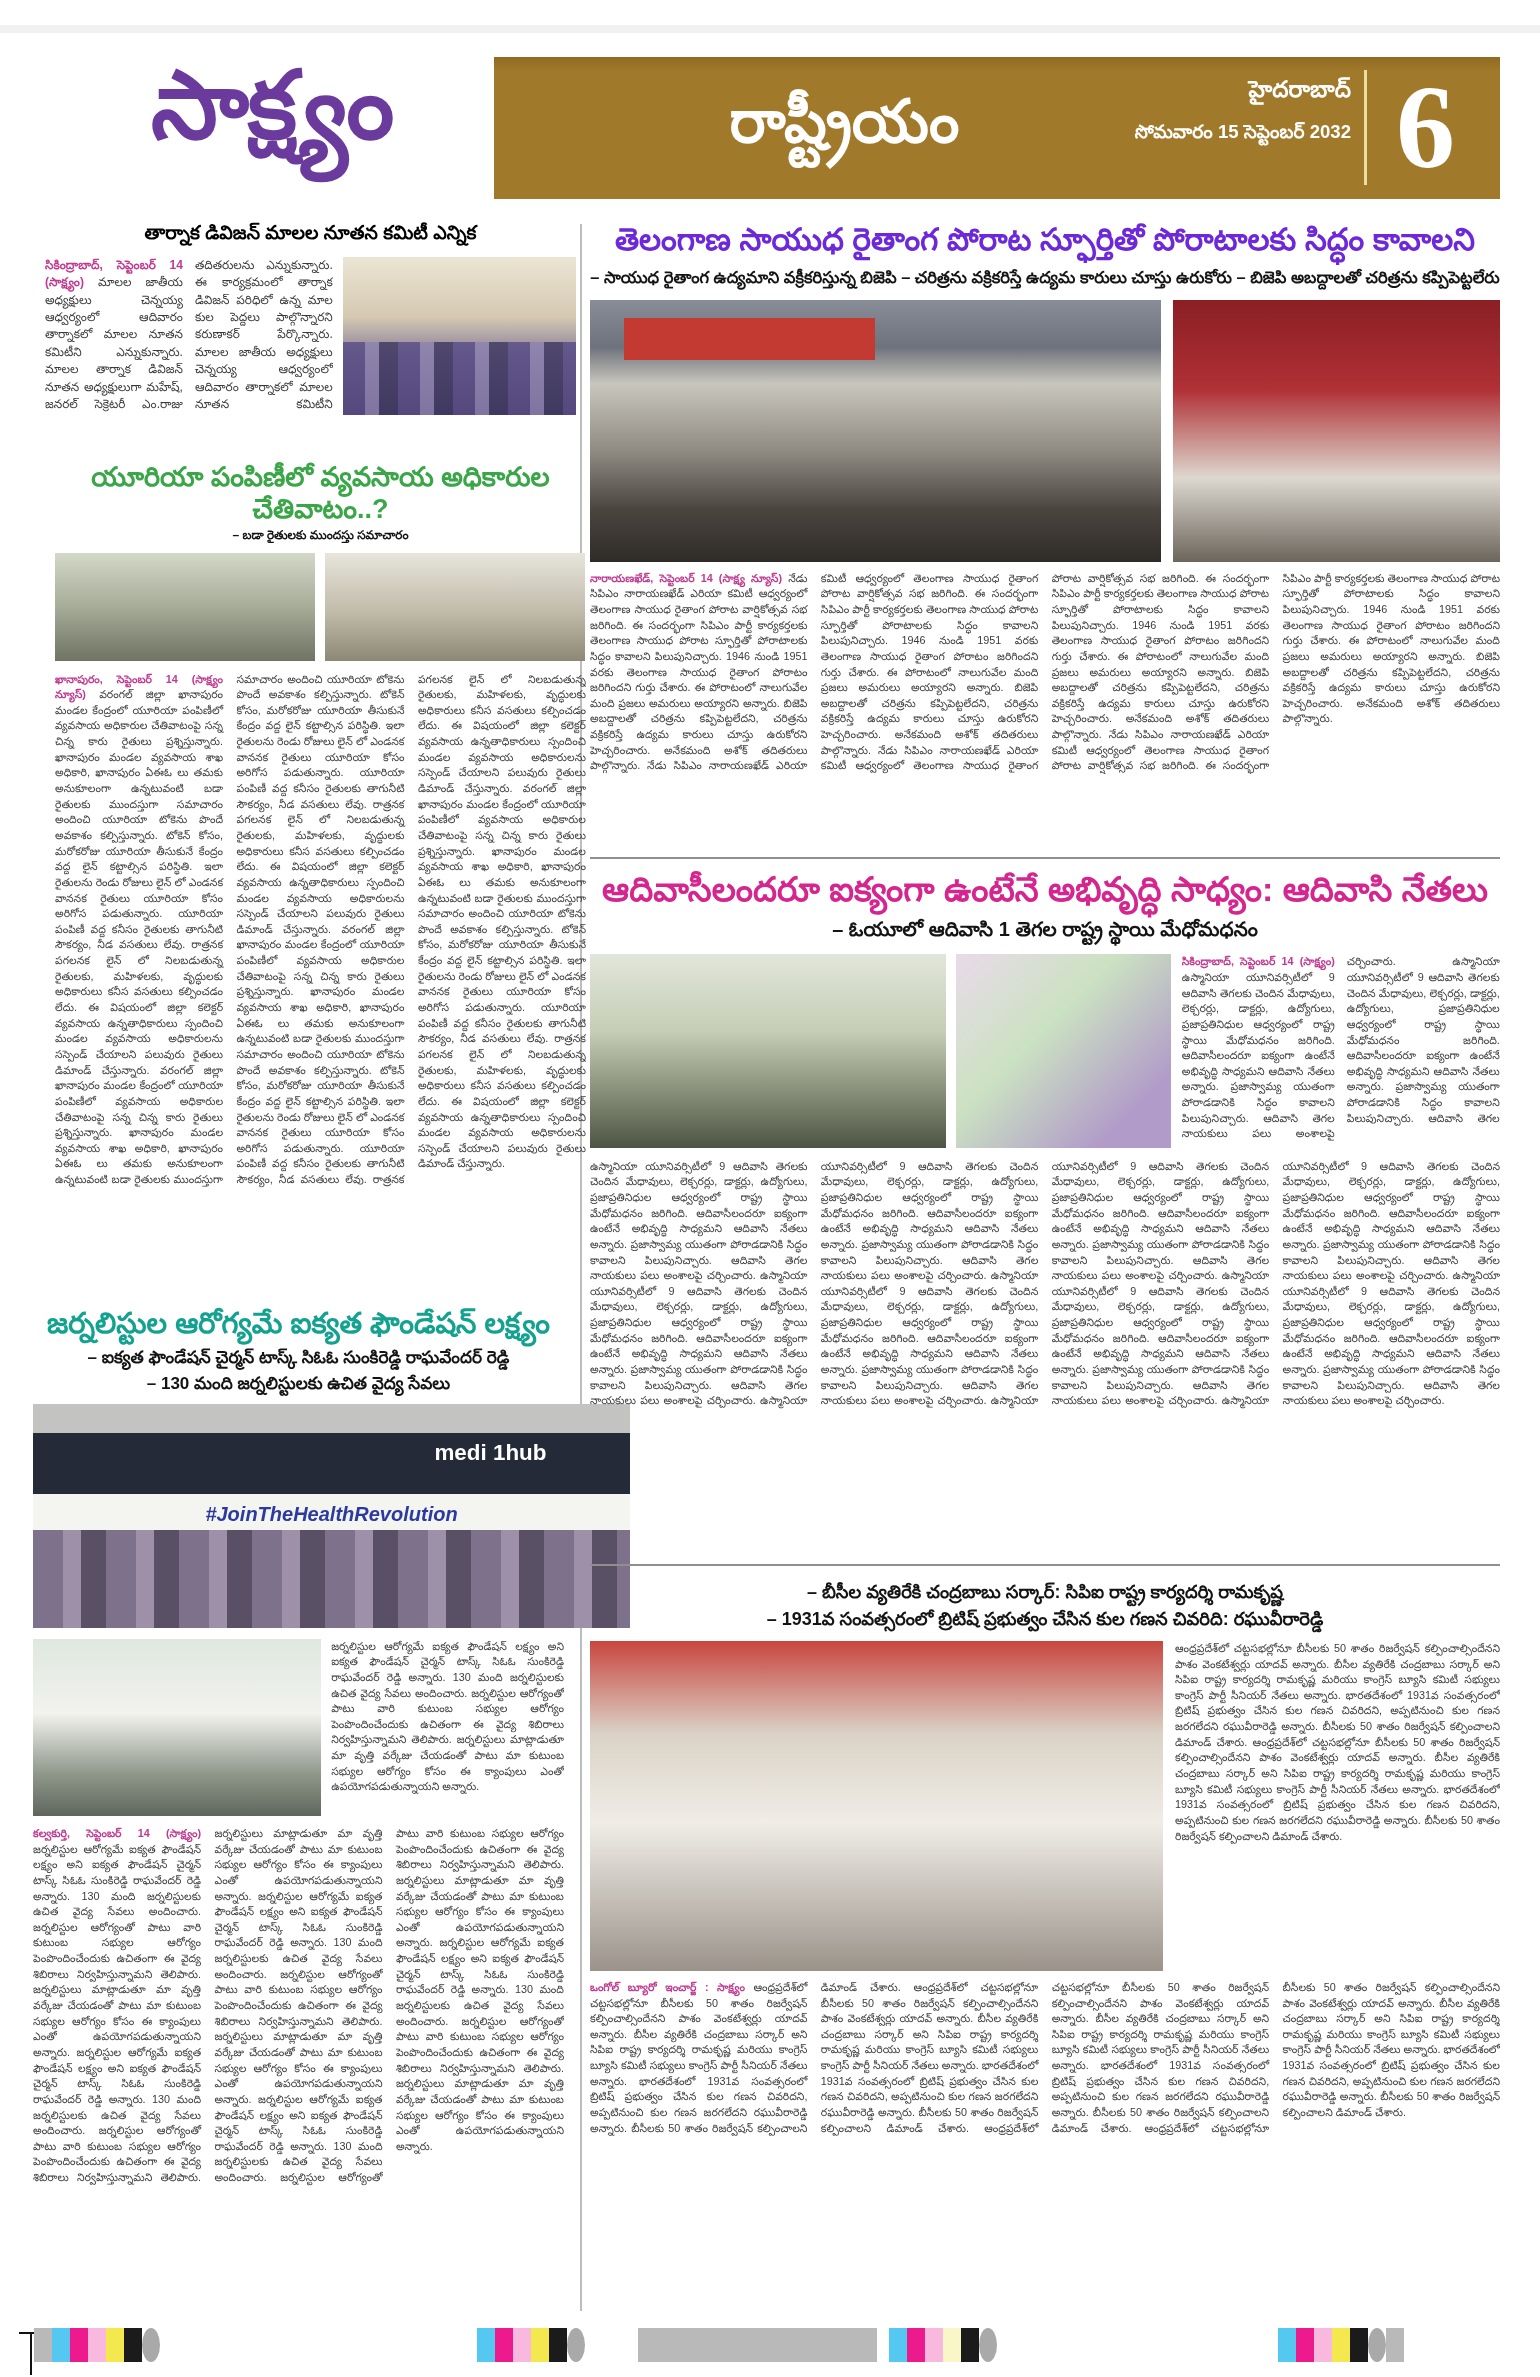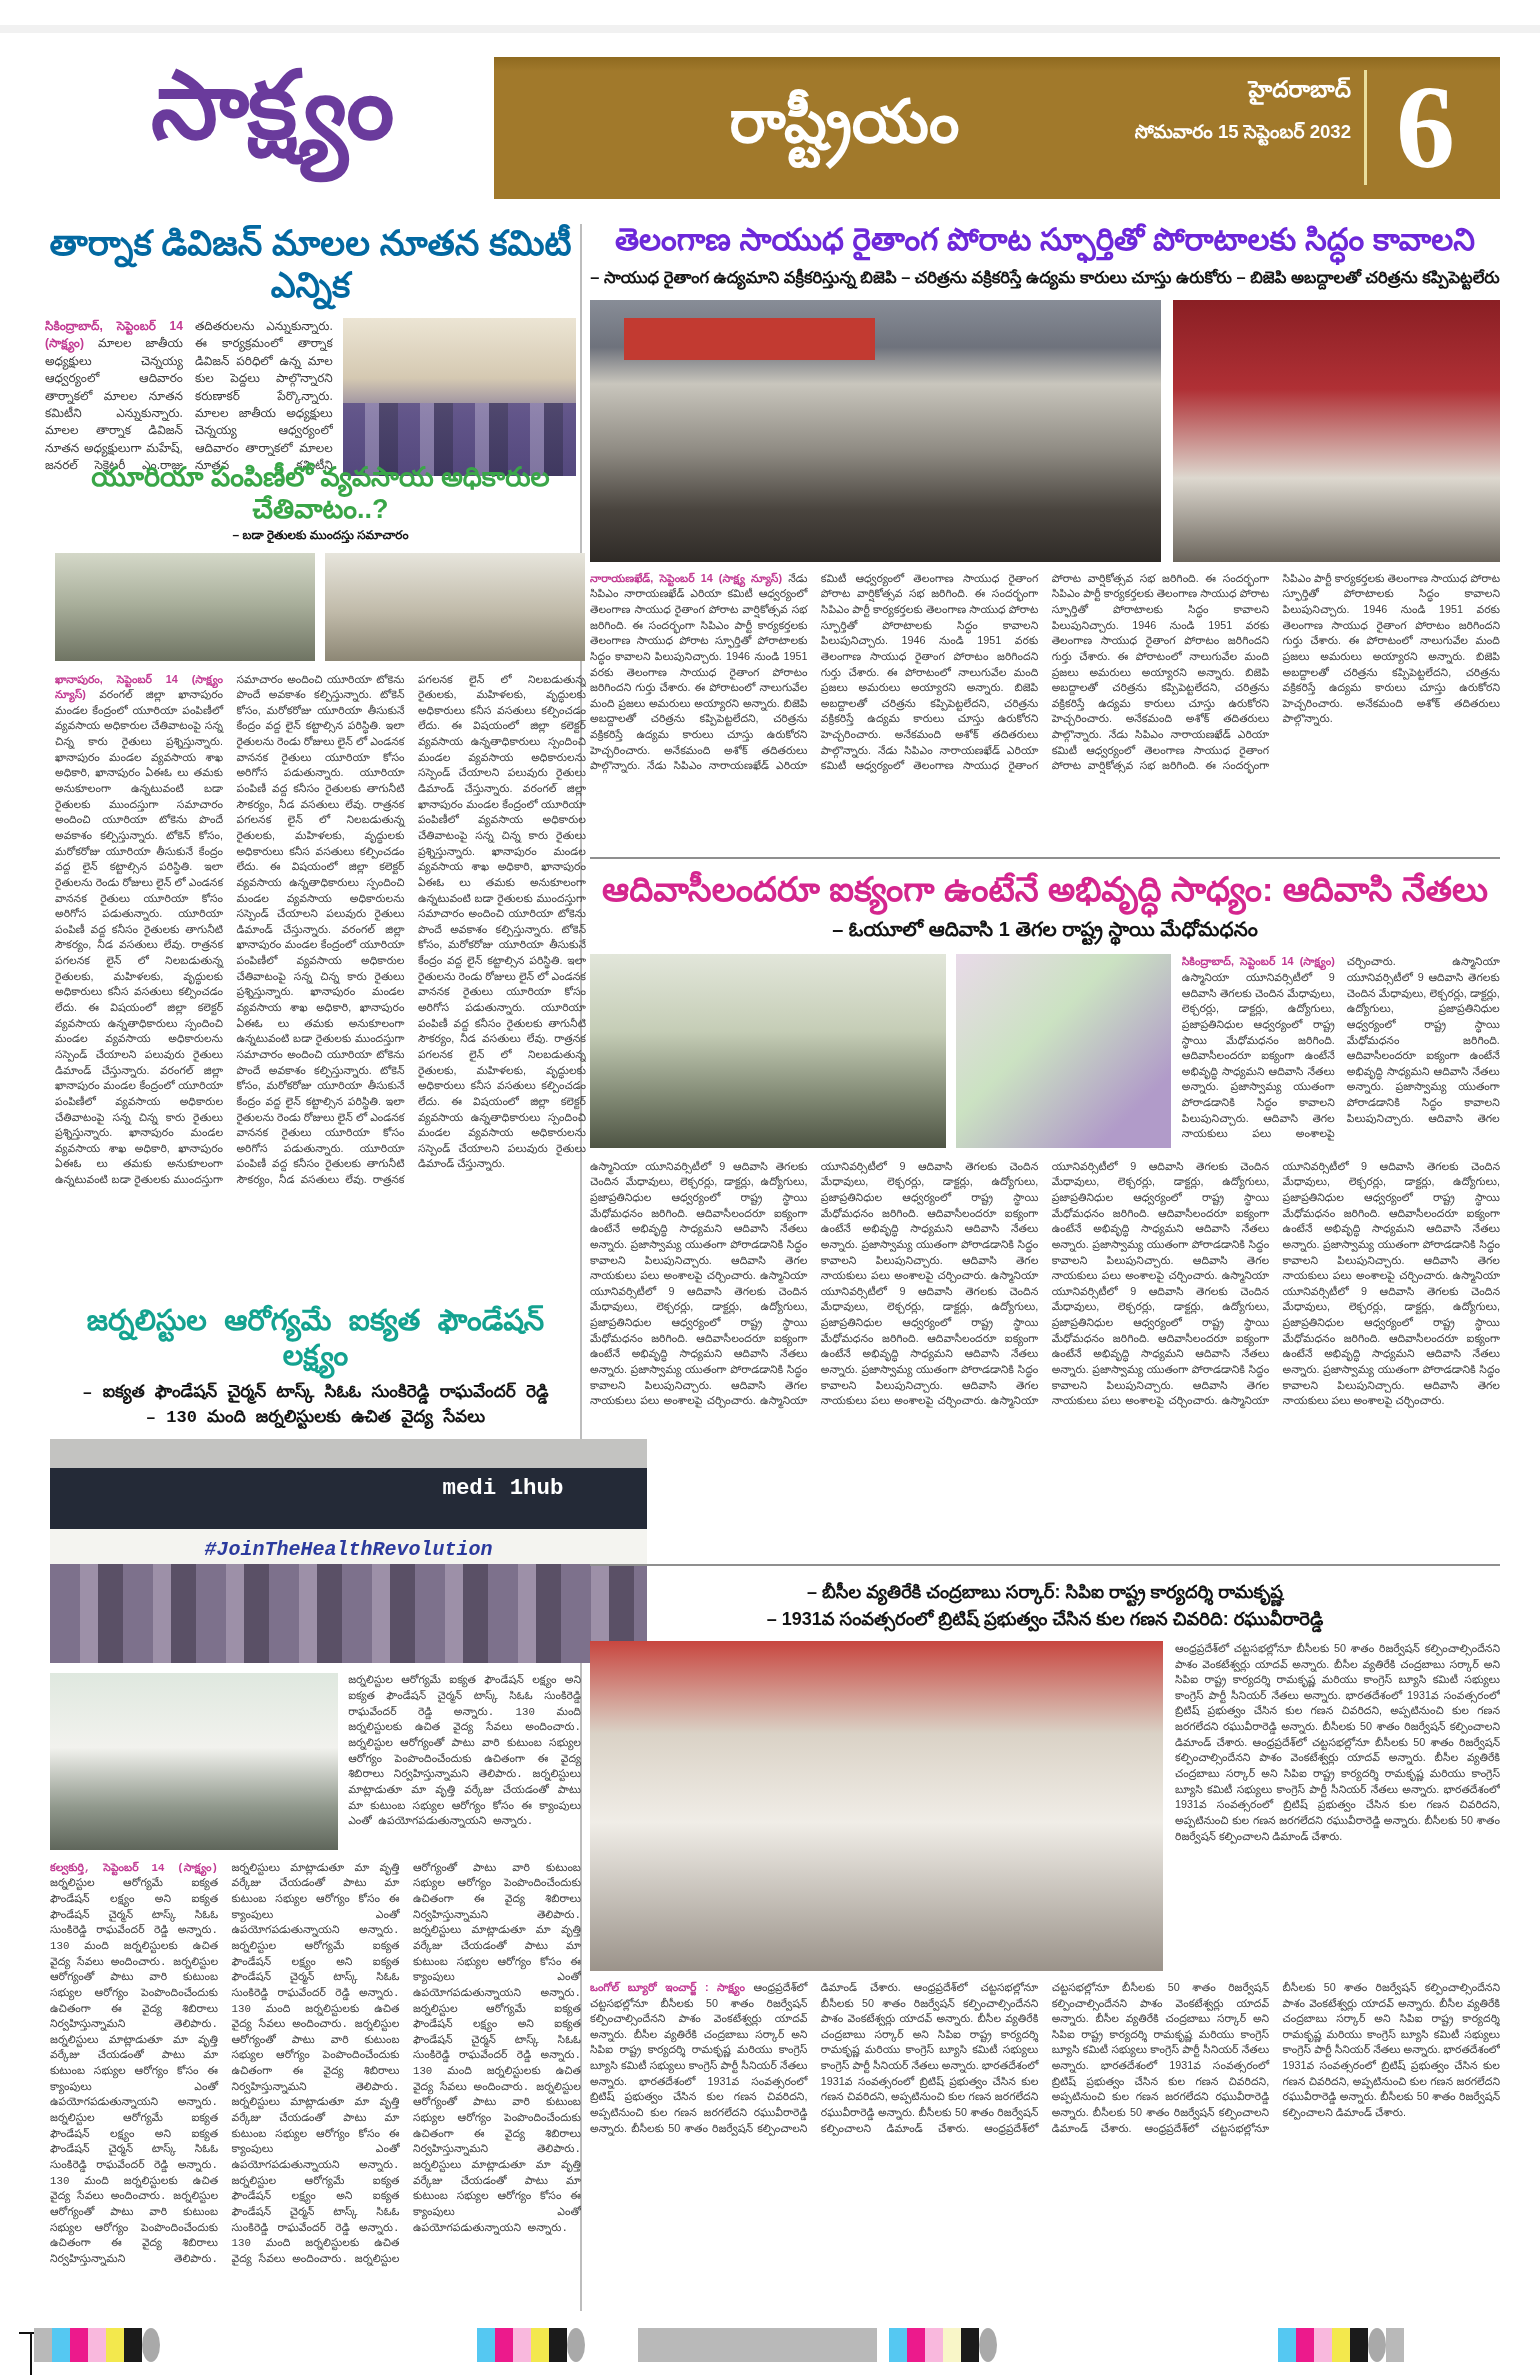--- a/index.html
+++ b/index.html
@@ -17,21 +17,21 @@
   .banner .city{position:absolute;right:149px;top:19.4px;width:246px;text-align:right;
           color:#ffffff;font-size:23px;font-weight:bold;}
   .banner .date{position:absolute;right:149px;top:64px;width:321px;text-align:right;
           color:#ffffff;font-size:18.6px;font-weight:bold;}
   .banner .sep{position:absolute;right:133px;top:13.4px;width:3px;height:115px;background:#eadf9e;}
   .banner .pageno{position:absolute;right:22.4px;top:0;width:104px;height:142px;line-height:142px;
           text-align:center;color:#ffffff;font-size:118px;font-weight:bold;
           font-family:"Liberation Serif", serif;}
   
   .hl{text-align:center;font-weight:bold;line-height:1.2;}
-  .hl-a{color:#0369a1;font-size:35px;}
+  .hl-a{color:#000000;font-size:19px;}
   .hl-b{color:#3aa648;font-size:27px;}
   .hl-d{color:#6d28d9;font-size:31px;}
   .hl-e{color:#d4268e;font-size:34px;}
   .hl-c{color:#14a290;font-size:29px;}
   .hl-f{color:#5e2f92;font-size:28px;}
   .sub{text-align:center;font-weight:bold;color:#141414;line-height:1.25;}
   
   .body{text-align:justify;color:#3b3b3b;overflow:hidden;line-height:1.45;}
   .cols2{column-count:2;column-gap:12px;}
   .cols3{column-count:3;column-gap:13.4px;}
@@ -110,21 +110,21 @@
     <div style="display:flex;gap:10.4px;margin-top:10.4px;">
       <div class="photo p-queue" style="width:260px;height:108px;"></div>
       <div class="photo p-street" style="width:260px;height:108px;"></div>
     </div>
     <div class="body cols3" style="margin-top:10.4px;height:641px;font-size:10.8px;">
       <span class="dateline">ఖానాపురం, సెప్టెంబర్ 14 (సాక్ష్యం న్యూస్)</span>
       <span>వరంగల్ జిల్లా ఖానాపురం మండల కేంద్రంలో యూరియా పంపిణీలో వ్యవసాయ అధికారుల చేతివాటంపై సన్న చిన్న కారు రైతులు ప్రశ్నిస్తున్నారు. ఖానాపురం మండల వ్యవసాయ శాఖ అధికారి, ఖానాపురం ఏఈఓ లు తమకు అనుకూలంగా ఉన్నటువంటి బడా రైతులకు ముందస్తుగా సమాచారం అందించి యూరియా టోకెను పొందే అవకాశం కల్పిస్తున్నారు. టోకెన్ కోసం, మరోకరోజు యూరియా తీసుకునే కేంద్రం వద్ద లైన్ కట్టాల్సిన పరిస్థితి. ఇలా రైతులను రెండు రోజులు లైన్ లో ఎండనక వాననక రైతులు యూరియా కోసం అరిగోస పడుతున్నారు. యూరియా పంపిణీ వద్ద కనీసం రైతులకు తాగునీటి సౌకర్యం, నీడ వసతులు లేవు. రాత్రనక పగలనక లైన్ లో నిలబడుతున్న రైతులకు, మహిళలకు, వృద్ధులకు అధికారులు కనీస వసతులు కల్పించడం లేదు. ఈ విషయంలో జిల్లా కలెక్టర్ వ్యవసాయ ఉన్నతాధికారులు స్పందించి మండల వ్యవసాయ అధికారులను సస్పెండ్ చేయాలని పలువురు రైతులు డిమాండ్ చేస్తున్నారు. వరంగల్ జిల్లా ఖానాపురం మండల కేంద్రంలో యూరియా పంపిణీలో వ్యవసాయ అధికారుల చేతివాటంపై సన్న చిన్న కారు రైతులు ప్రశ్నిస్తున్నారు. ఖానాపురం మండల వ్యవసాయ శాఖ అధికారి, ఖానాపురం ఏఈఓ లు తమకు అనుకూలంగా ఉన్నటువంటి బడా రైతులకు ముందస్తుగా సమాచారం అందించి యూరియా టోకెను పొందే అవకాశం కల్పిస్తున్నారు. టోకెన్ కోసం, మరోకరోజు యూరియా తీసుకునే కేంద్రం వద్ద లైన్ కట్టాల్సిన పరిస్థితి. ఇలా రైతులను రెండు రోజులు లైన్ లో ఎండనక వాననక రైతులు యూరియా కోసం అరిగోస పడుతున్నారు. యూరియా పంపిణీ వద్ద కనీసం రైతులకు తాగునీటి సౌకర్యం, నీడ వసతులు లేవు. రాత్రనక పగలనక లైన్ లో నిలబడుతున్న రైతులకు, మహిళలకు, వృద్ధులకు అధికారులు కనీస వసతులు కల్పించడం లేదు. ఈ విషయంలో జిల్లా కలెక్టర్ వ్యవసాయ ఉన్నతాధికారులు స్పందించి మండల వ్యవసాయ అధికారులను సస్పెండ్ చేయాలని పలువురు రైతులు డిమాండ్ చేస్తున్నారు. వరంగల్ జిల్లా ఖానాపురం మండల కేంద్రంలో యూరియా పంపిణీలో వ్యవసాయ అధికారుల చేతివాటంపై సన్న చిన్న కారు రైతులు ప్రశ్నిస్తున్నారు. ఖానాపురం మండల వ్యవసాయ శాఖ అధికారి, ఖానాపురం ఏఈఓ లు తమకు అనుకూలంగా ఉన్నటువంటి బడా రైతులకు ముందస్తుగా సమాచారం అందించి యూరియా టోకెను పొందే అవకాశం కల్పిస్తున్నారు. టోకెన్ కోసం, మరోకరోజు యూరియా తీసుకునే కేంద్రం వద్ద లైన్ కట్టాల్సిన పరిస్థితి. ఇలా రైతులను రెండు రోజులు లైన్ లో ఎండనక వాననక రైతులు యూరియా కోసం అరిగోస పడుతున్నారు. యూరియా పంపిణీ వద్ద కనీసం రైతులకు తాగునీటి సౌకర్యం, నీడ వసతులు లేవు. రాత్రనక పగలనక లైన్ లో నిలబడుతున్న రైతులకు, మహిళలకు, వృద్ధులకు అధికారులు కనీస వసతులు కల్పించడం లేదు. ఈ విషయంలో జిల్లా కలెక్టర్ వ్యవసాయ ఉన్నతాధికారులు స్పందించి మండల వ్యవసాయ అధికారులను సస్పెండ్ చేయాలని పలువురు రైతులు డిమాండ్ చేస్తున్నారు. వరంగల్ జిల్లా ఖానాపురం మండల కేంద్రంలో యూరియా పంపిణీలో వ్యవసాయ అధికారుల చేతివాటంపై సన్న చిన్న కారు రైతులు ప్రశ్నిస్తున్నారు. ఖానాపురం మండల వ్యవసాయ శాఖ అధికారి, ఖానాపురం ఏఈఓ లు తమకు అనుకూలంగా ఉన్నటువంటి బడా రైతులకు ముందస్తుగా సమాచారం అందించి యూరియా టోకెను పొందే అవకాశం కల్పిస్తున్నారు. టోకెన్ కోసం, మరోకరోజు యూరియా తీసుకునే కేంద్రం వద్ద లైన్ కట్టాల్సిన పరిస్థితి. ఇలా రైతులను రెండు రోజులు లైన్ లో ఎండనక వాననక రైతులు యూరియా కోసం అరిగోస పడుతున్నారు. యూరియా పంపిణీ వద్ద కనీసం రైతులకు తాగునీటి సౌకర్యం, నీడ వసతులు లేవు. రాత్రనక పగలనక లైన్ లో నిలబడుతున్న రైతులకు, మహిళలకు, వృద్ధులకు అధికారులు కనీస వసతులు కల్పించడం లేదు. ఈ విషయంలో జిల్లా కలెక్టర్ వ్యవసాయ ఉన్నతాధికారులు స్పందించి మండల వ్యవసాయ అధికారులను సస్పెండ్ చేయాలని పలువురు రైతులు డిమాండ్ చేస్తున్నారు.</span>
     </div>
   </div>
 
-  <div class="abs" style="left:50px;top:1306px;width:531px;font-family:Liberation Mono, monospace;">
+  <div class="abs" style="left:33px;top:1306px;width:531px;">
     <div class="hl hl-c">జర్నలిస్టుల ఆరోగ్యమే ఐక్యత ఫౌండేషన్ లక్ష్యం</div>
     <div class="sub" style="font-size:17px;margin-top:6px;">– ఐక్యత ఫౌండేషన్ చైర్మన్ టాస్క్ సిఓఓ సుంకిరెడ్డి రాఘవేందర్ రెడ్డి</div>
     <div class="sub" style="font-size:17px;margin-top:4.5px;">– 130 మంది జర్నలిస్టులకు ఉచిత వైద్య సేవలు</div>
     <div class="photo p-bus" style="width:597px;height:224px;margin-top:10.4px;">
       <div class="bus-sky"></div>
       <div class="bus-windows"></div>
       <div class="bus-logo">medi 1hub</div>
       <div class="bus-slogan">#JoinTheHealthRevolution</div>
       <div class="bus-crowd"></div>
     </div>

